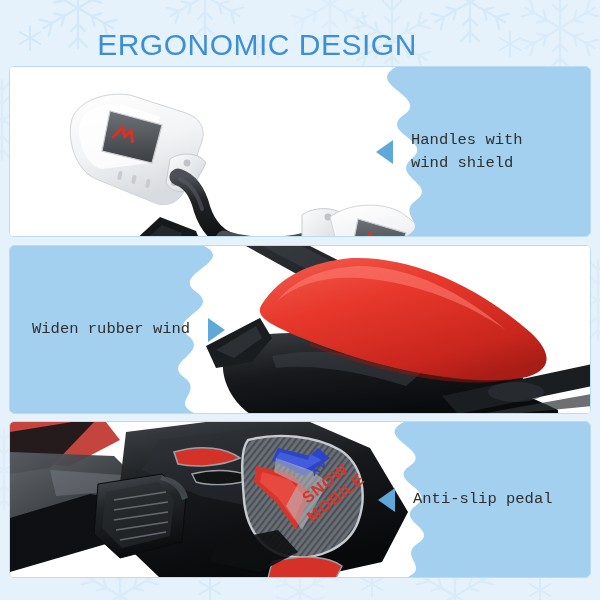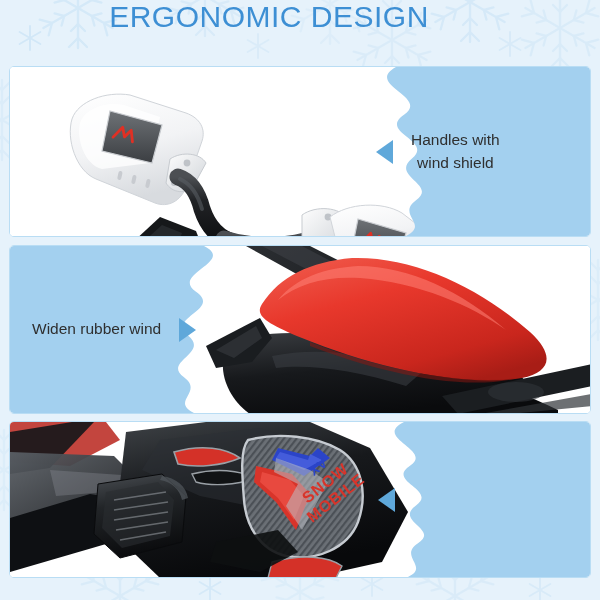--- a/index.html
+++ b/index.html
@@ -7,22 +7,22 @@
     width:600px;height:600px;overflow:hidden;
     background:#e6f2fb;
     font-family:"Liberation Sans", sans-serif;
     position:relative;
   }
 
   
   #snow-layer{position:absolute;inset:0;z-index:0;pointer-events:none;}
 
   
-  .title-wrap{position:absolute;top:0;left:16px;width:506px;height:62px;z-index:3;
-    display:flex;align-items:flex-start;justify-content:center;}
+  .title-wrap{position:absolute;top:0;left:4px;width:506px;height:62px;z-index:3;
+    display:flex;align-items:flex-end;justify-content:center;}
   .title{
     font-size:30px;letter-spacing:.5px;font-weight:400;
     color:#3d8fd4;white-space:nowrap;
   }
 
   
   .panel{
     position:absolute;left:9px;width:582px;
     border:1px solid #b9ddf4;border-radius:5px;
     box-sizing:border-box;overflow:hidden;background:#ffffff;
@@ -39,21 +39,21 @@
   
   .wave-blue{position:absolute;top:0;height:100%;}
 
   .caption{
     position:absolute;top:0;height:100%;
     display:flex;align-items:center;gap:18px;
     z-index:4;
   }
   .caption-text{
     color:#2f2f2f;font-size:15.5px;line-height:1.45;
-    text-align:center;white-space:pre-line;
+    white-space:pre-line;font-family:Liberation Mono, monospace;
   }
   .arrow{width:0;height:0;flex:0 0 auto;}
   .arrow-left{
     border-top:12px solid transparent;border-bottom:12px solid transparent;
     border-right:17px solid #5fa8da;
   }
   .arrow-right{
     border-top:12px solid transparent;border-bottom:12px solid transparent;
     border-left:17px solid #5fa8da;
   }
@@ -362,15 +362,16 @@
       <path d="M64 0
                C32 16 94 28 70 44
                C46 60 98 68 76 84
                C54 100 100 108 78 122
                C58 135 90 146 68 156
                L250 156 L250 0 Z" fill="#a3d0ef"></path>
     </svg>
 
     <div class="caption" style="right:0;width:226px;justify-content:flex-start;padding-left:14px;box-sizing:border-box;">
       <div class="arrow arrow-left"></div>
+      <div class="caption-text">Anti-slip pedal</div>
     </div>
   </div>
 </div>
 
 </body></html>

